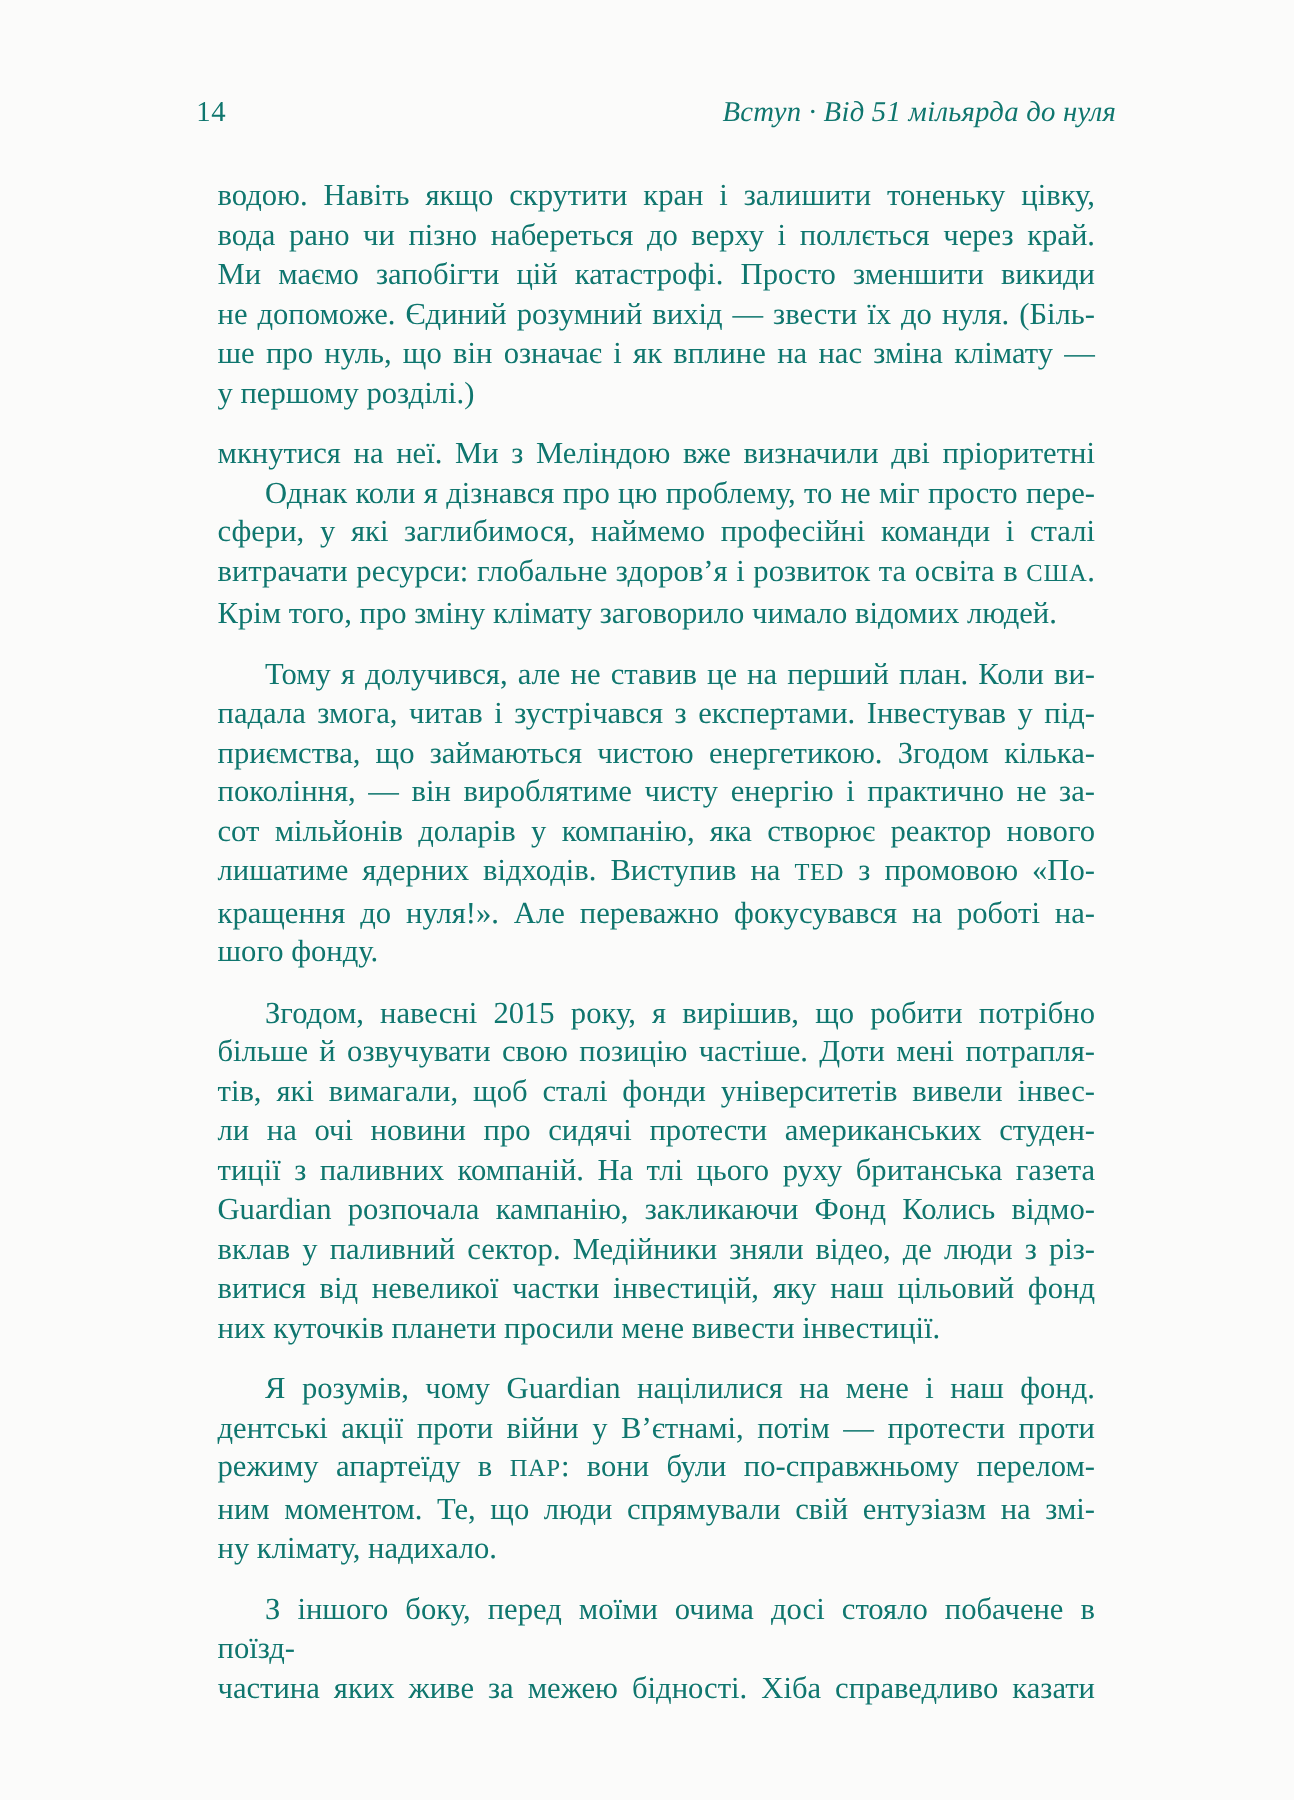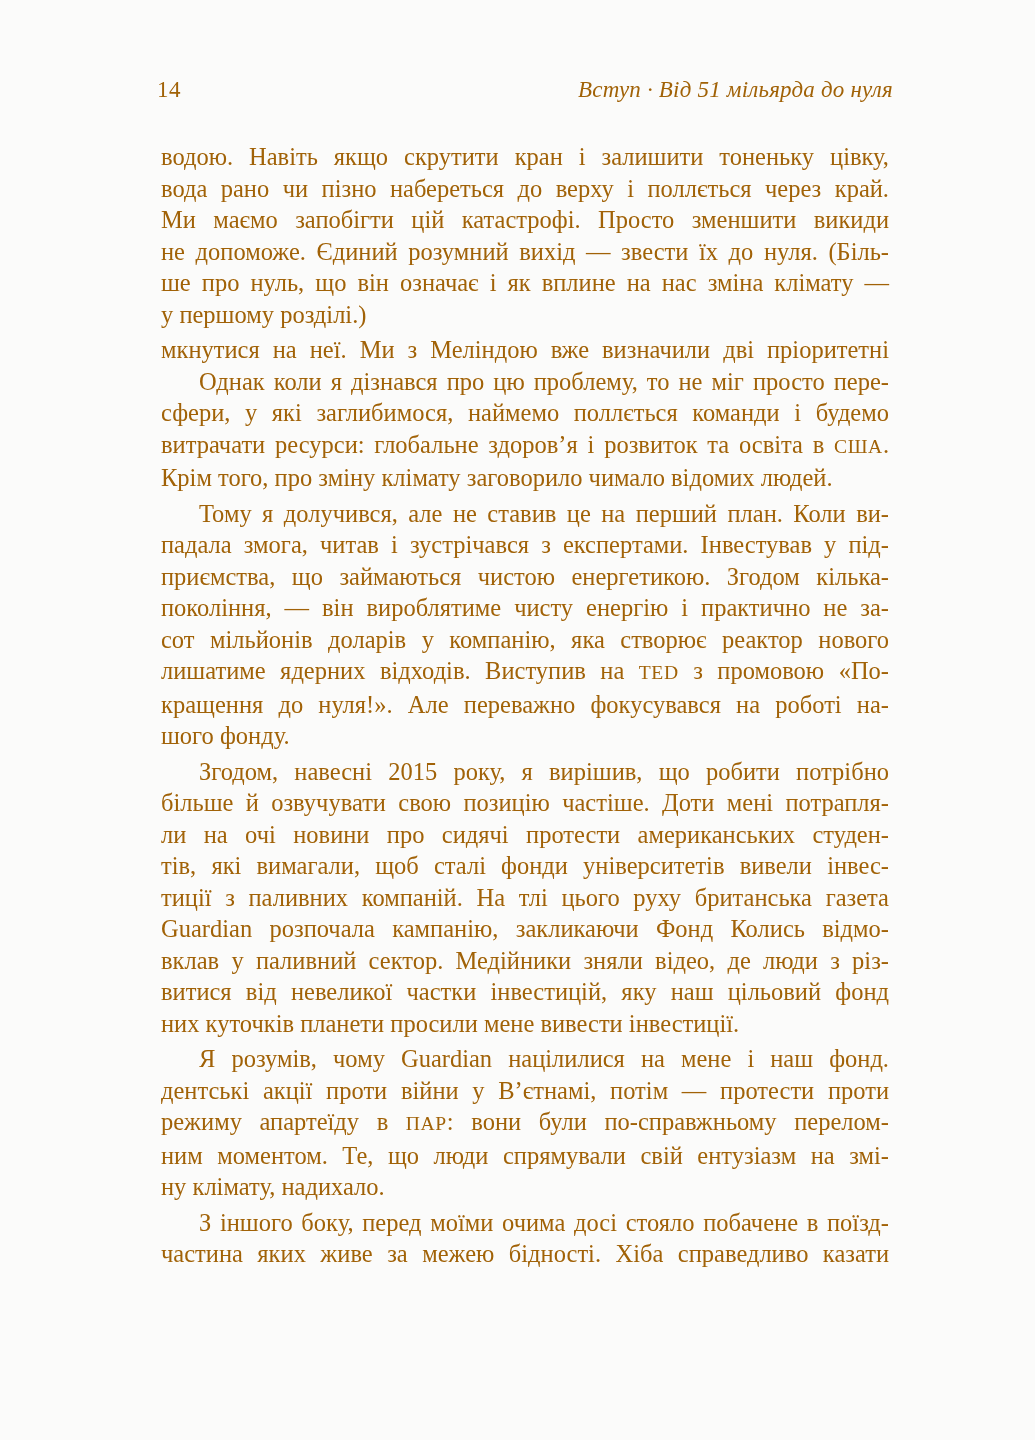--- a/index.html
+++ b/index.html
@@ -33,37 +33,37 @@
   }
   .rh-title {
     font-style: italic;
     letter-spacing: 0.2px;
   }
   .body-text {
     margin-top: 37px;
     font-size: 24.5px;
     line-height: 31.5px;
   }
-  .para { margin: 4px; }
+  .para { margin: 17px; }
   .line {
     text-align: justify;
     text-align-last: justify;
     white-space: normal;
   }
   .line.last { text-align-last: left; }
   .line.first { text-indent: 38px; }
   .sc {
     font-size: 0.8em;
     letter-spacing: 0.6px;
   }
 </style>
 </head>
 <body style="background: rgb(251, 251, 250);">
 
-<div class="page" style="color: #a16207;">
+<div class="page" style="color: #0f766e;">
   <div class="content">
 
     <div class="running-head">
       <span class="folio">14</span>
       <span class="rh-title">Вступ · Від 51 мільярда до нуля</span>
     </div>
 
     <div class="body-text">
 
       <div class="para">
@@ -71,41 +71,41 @@
         <div class="line">вода рано чи пізно набереться до верху і поллється через край.</div>
         <div class="line">Ми маємо запобігти цій катастрофі. Просто зменшити викиди</div>
         <div class="line">не допоможе. Єдиний розумний вихід — звести їх до нуля. (Біль-</div>
         <div class="line">ше про нуль, що він означає і як вплине на нас зміна клімату —</div>
         <div class="line last">у першому розділі.)</div>
       </div>
 
       <div class="para">
         <div class="line">мкнутися на неї. Ми з Меліндою вже визначили дві пріоритетні</div>
         <div class="line first">Однак коли я дізнався про цю проблему, то не міг просто пере-</div>
-        <div class="line">сфери, у які заглибимося, наймемо поллється команди і будемо</div>
+        <div class="line">сфери, у які заглибимося, наймемо професійні команди і сталі</div>
         <div class="line">витрачати ресурси: глобальне здоров’я і розвиток та освіта в <span class="sc">США</span>.</div>
         <div class="line last">Крім того, про зміну клімату заговорило чимало відомих людей.</div>
       </div>
 
       <div class="para">
         <div class="line first">Тому я долучився, але не ставив це на перший план. Коли ви-</div>
         <div class="line">падала змога, читав і зустрічався з експертами. Інвестував у під-</div>
         <div class="line">приємства, що займаються чистою енергетикою. Згодом кілька-</div>
         <div class="line">покоління, — він вироблятиме чисту енергію і практично не за-</div>
         <div class="line">сот мільйонів доларів у компанію, яка створює реактор нового</div>
         <div class="line">лишатиме ядерних відходів. Виступив на <span class="sc">TED</span> з промовою «По-</div>
         <div class="line">кращення до нуля!». Але переважно фокусувався на роботі на-</div>
         <div class="line last">шого фонду.</div>
       </div>
 
       <div class="para">
         <div class="line first">Згодом, навесні 2015 року, я вирішив, що робити потрібно</div>
         <div class="line">більше й озвучувати свою позицію частіше. Доти мені потрапля-</div>
+        <div class="line">тів, які вимагали, щоб сталі фонди університетів вивели інвес-</div>
         <div class="line">ли на очі новини про сидячі протести американських студен-</div>
-        <div class="line">тів, які вимагали, щоб сталі фонди університетів вивели інвес-</div>
         <div class="line">тиції з паливних компаній. На тлі цього руху британська газета</div>
         <div class="line">Guardian розпочала кампанію, закликаючи Фонд Колись відмо-</div>
         <div class="line">вклав у паливний сектор. Медійники зняли відео, де люди з різ-</div>
         <div class="line">витися від невеликої частки інвестицій, яку наш цільовий фонд</div>
         <div class="line last">них куточків планети просили мене вивести інвестиції.</div>
       </div>
 
       <div class="para">
         <div class="line first">Я розумів, чому Guardian націлилися на мене і наш фонд.</div>
         <div class="line">дентські акції проти війни у В’єтнамі, потім — протести проти</div>

